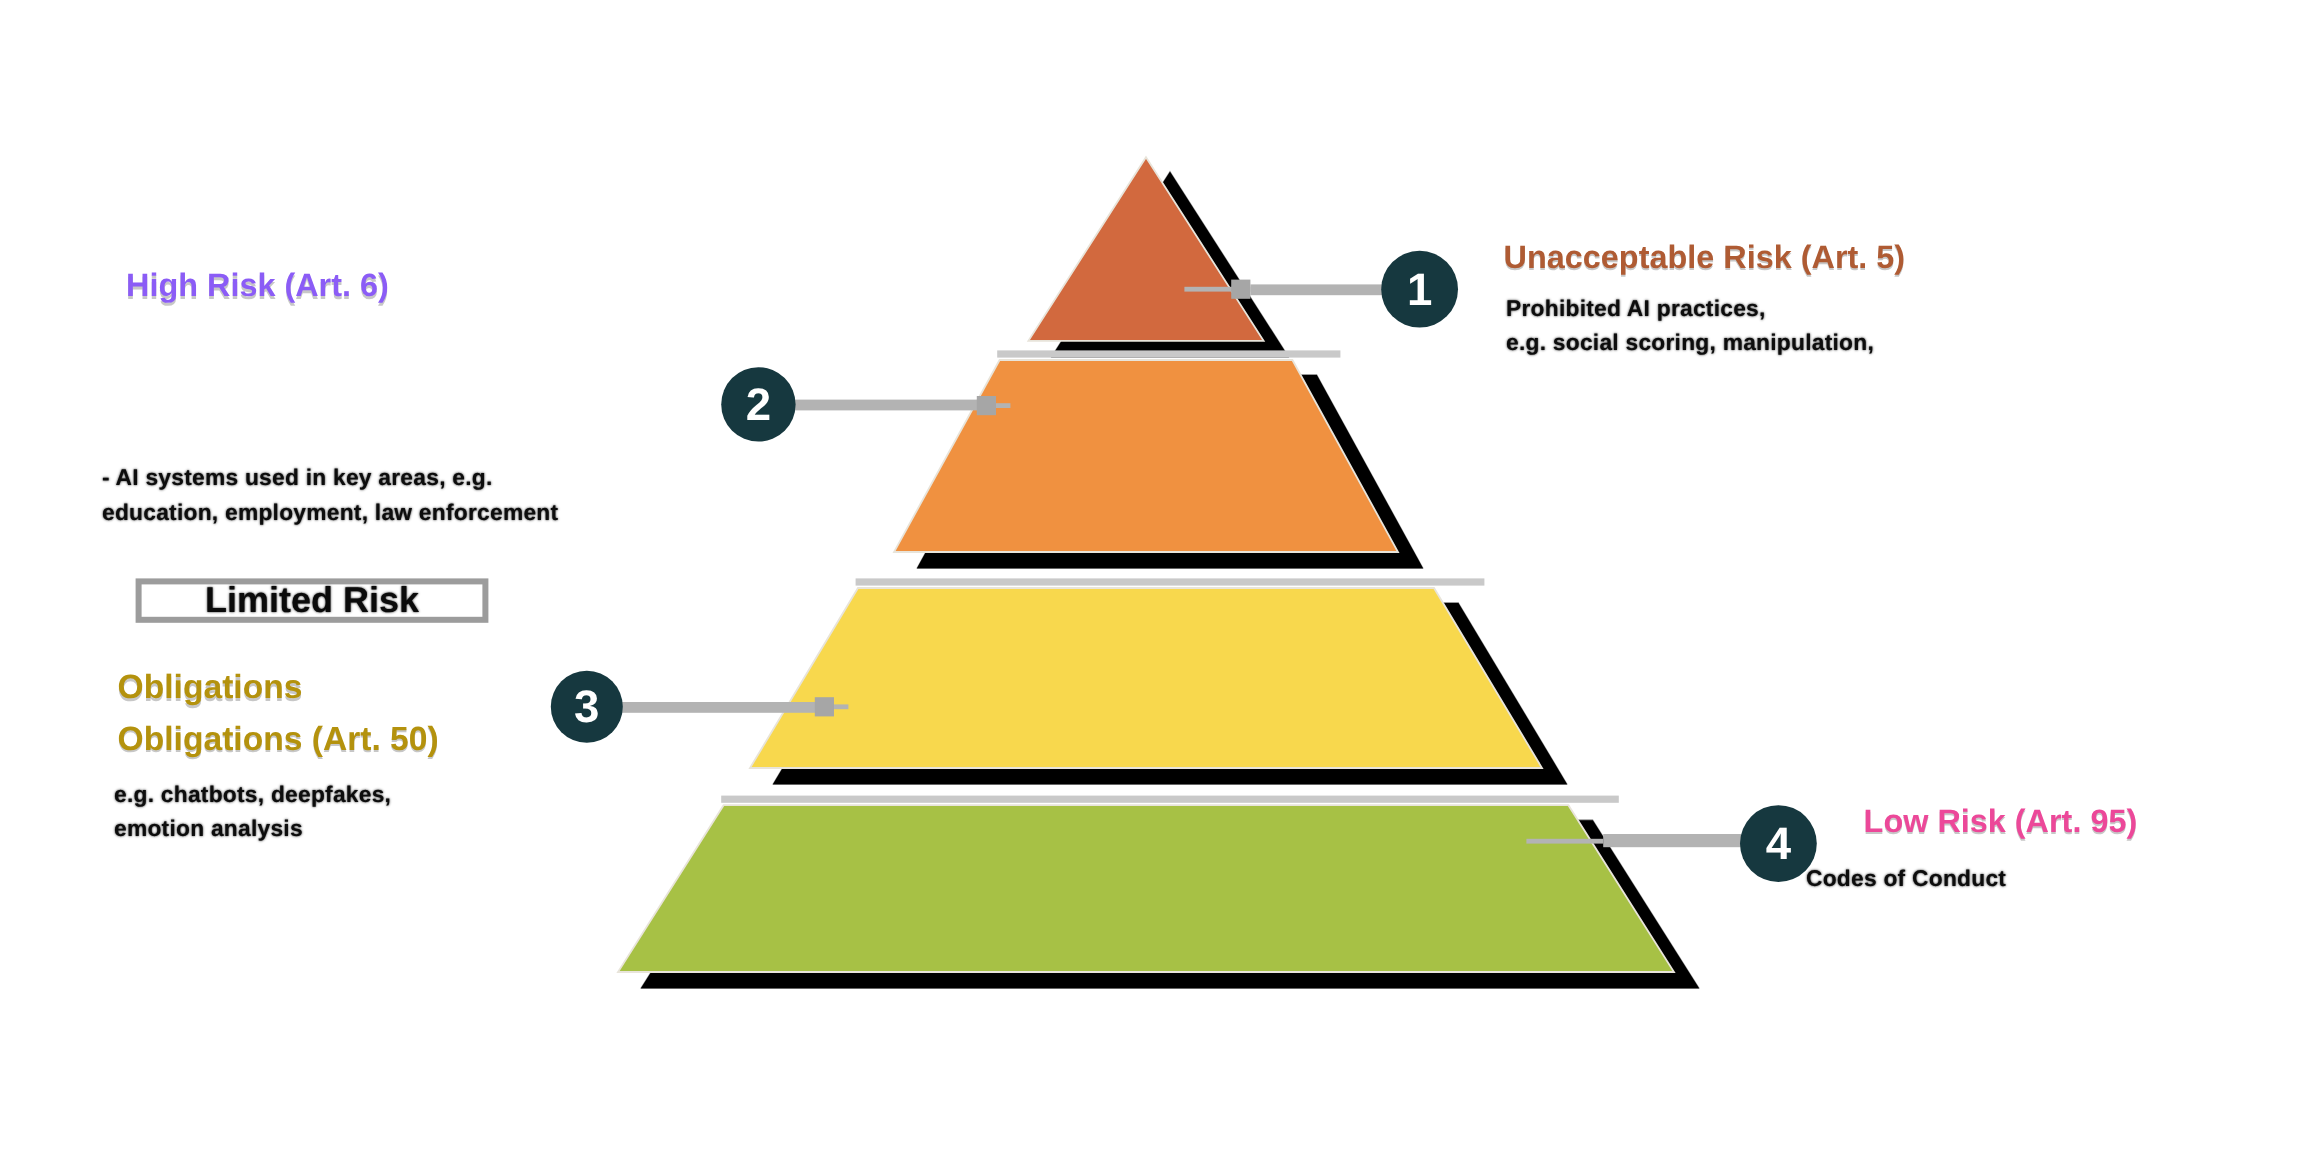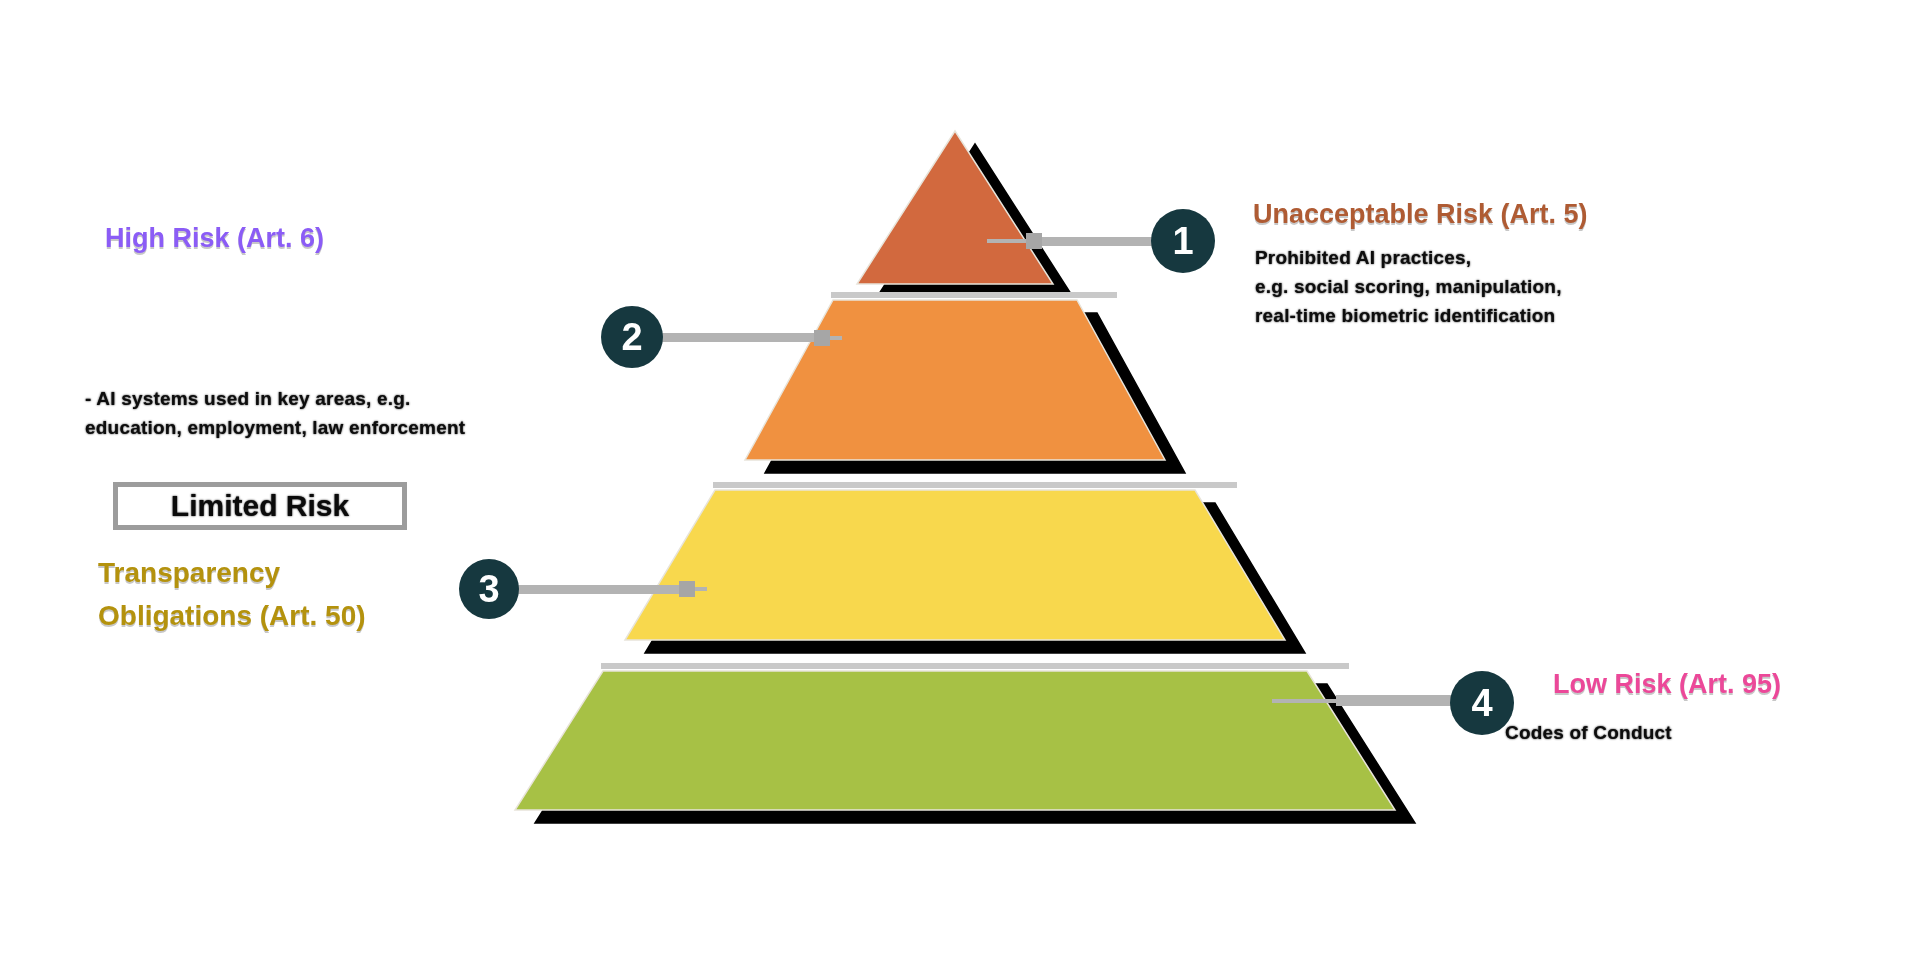--- a/index.html
+++ b/index.html
@@ -32,21 +32,21 @@
     display: block; font-size: 19px; line-height: 29px; font-weight: bold;
     color: #0d0d0d; white-space: nowrap;
     text-shadow: 0 0 2px rgba(0,0,0,0.9);
     letter-spacing: 0.2px;
   }
   .t-high { color: #8b5cf6; }
   .t-unacceptable { color: #af5b33; }
   .t-transparency { color: #b4920d; }
   .t-low { color: #ec4899; }
   .risk-box {
-    position: absolute; left: 113px; top: 482px; width: 294px; height: 48px;
+    position: absolute; left: 113px; top: 482px; width: 294px; height: 37px;
     border: 5px solid #9c9c9c; background: #ffffff; box-sizing: border-box;
     display: flex; align-items: center; justify-content: center;
   }
   .risk-box span {
     font-size: 30px; font-weight: bold; color: #0b0b0b;
     text-shadow: 0 0 2px rgba(0,0,0,0.9); white-space: nowrap;
   }
   .pos-high { left: 105px; top: 222px; }
   .pos-high-body1 { left: 85px; top: 266px; }
   .pos-high-body2 { left: 85px; top: 384px; }
@@ -121,32 +121,35 @@
     <span class="body-line">- AI systems used in key areas, e.g.</span>
     <span class="body-line">education, employment, law enforcement</span>
   </div>
 
   <div class="risk-box">
     <span>Limited Risk</span>
   </div>
 
   <div class="label-block pos-transparency">
     <div class="title title-2line t-transparency">
-      <span>Transparency</span><br>
+      <span>Obligations</span><br>
       <span>Obligations (Art. 50)</span>
     </div>
+  </div>
+  <div class="label-block pos-transparency-body">
+    <span class="body-line">e.g. chatbots, deepfakes,</span>
+    <span class="body-line">emotion analysis</span>
   </div>
 
   <div class="label-block pos-unacceptable">
     <div class="title t-unacceptable">Unacceptable Risk (Art. 5)</div>
   </div>
   <div class="label-block pos-unacceptable-body">
     <span class="body-line">Prohibited AI practices,</span>
     <span class="body-line">e.g. social scoring, manipulation,</span>
-    <span class="body-line">real-time biometric identification</span>
   </div>
 
   <div class="label-block pos-low">
     <div class="title t-low">Low Risk (Art. 95)</div>
   </div>
   <div class="label-block pos-low-body">
     <span class="body-line">Codes of Conduct</span>
   </div>
 
 </div>

